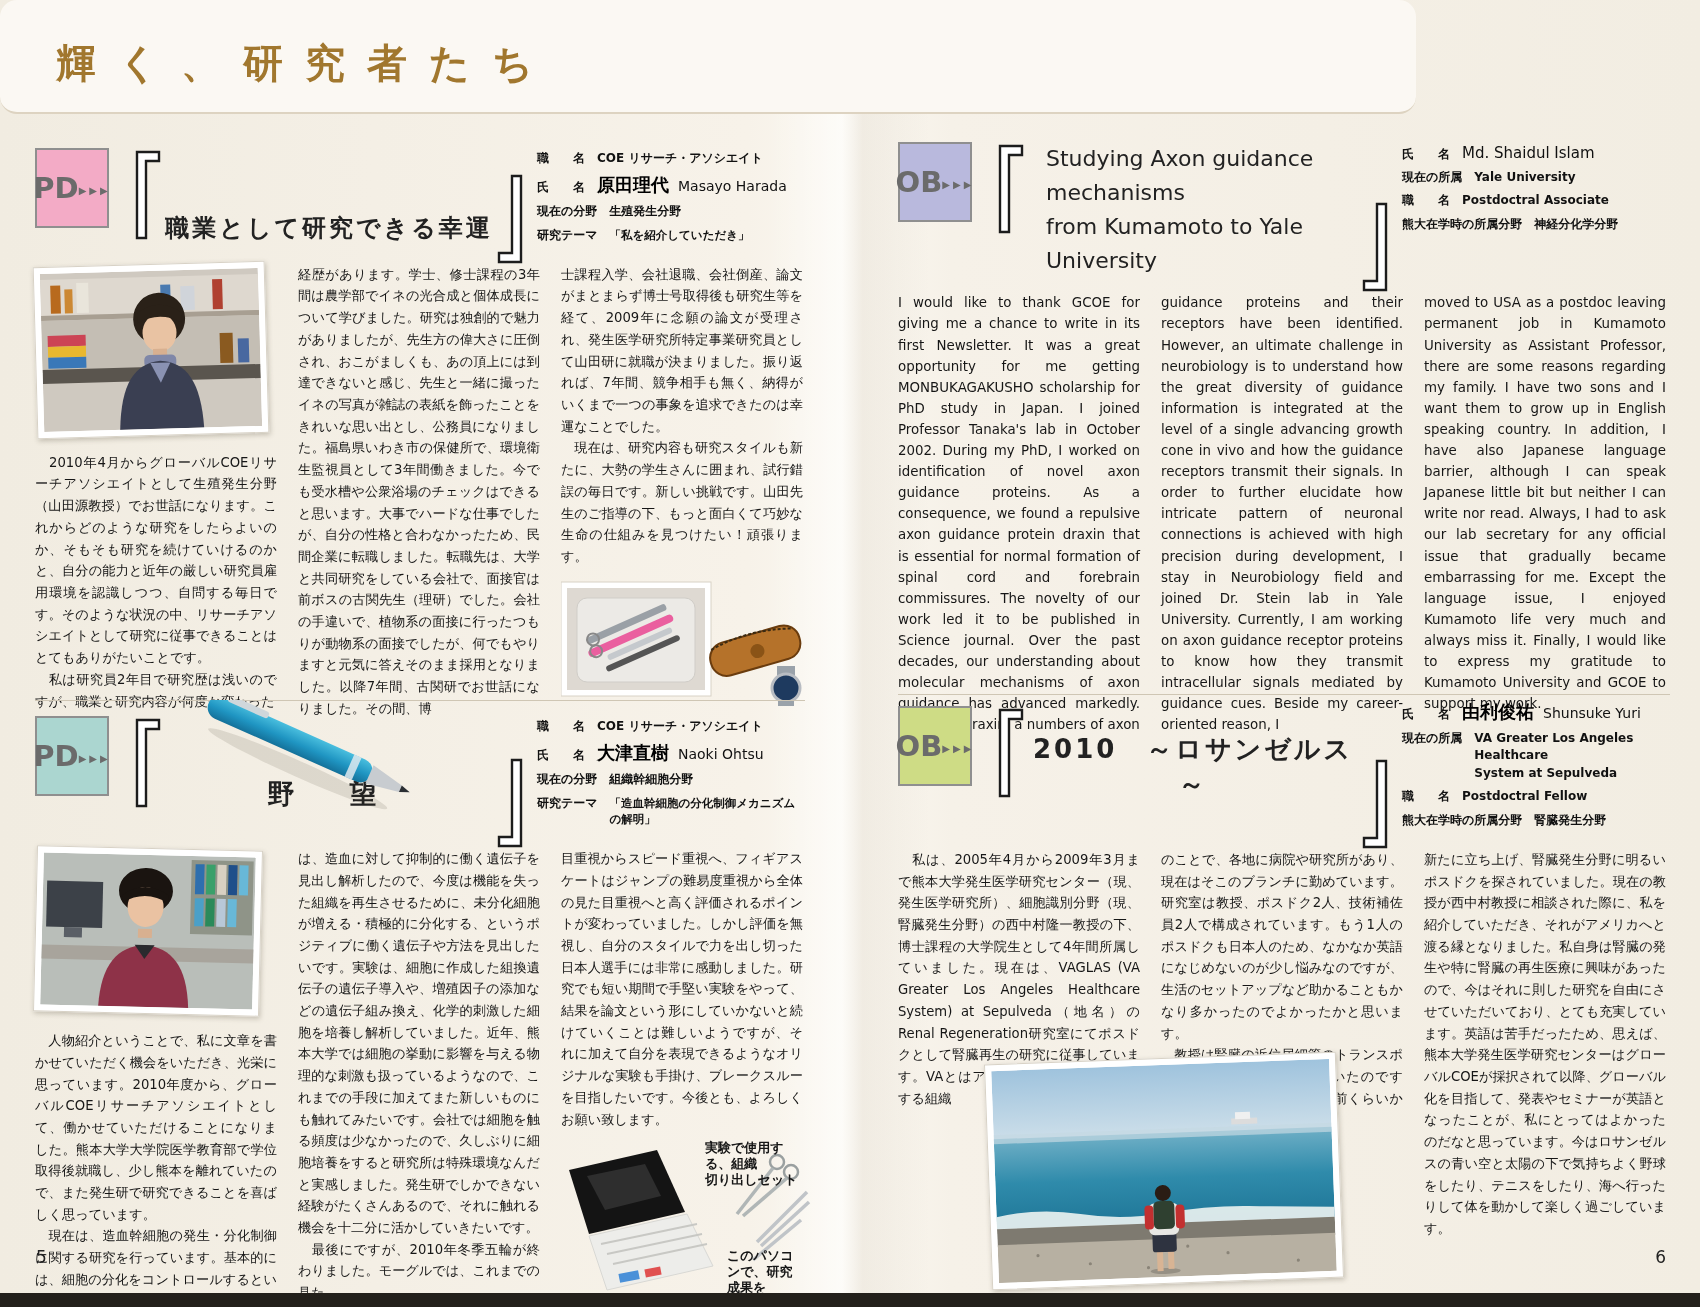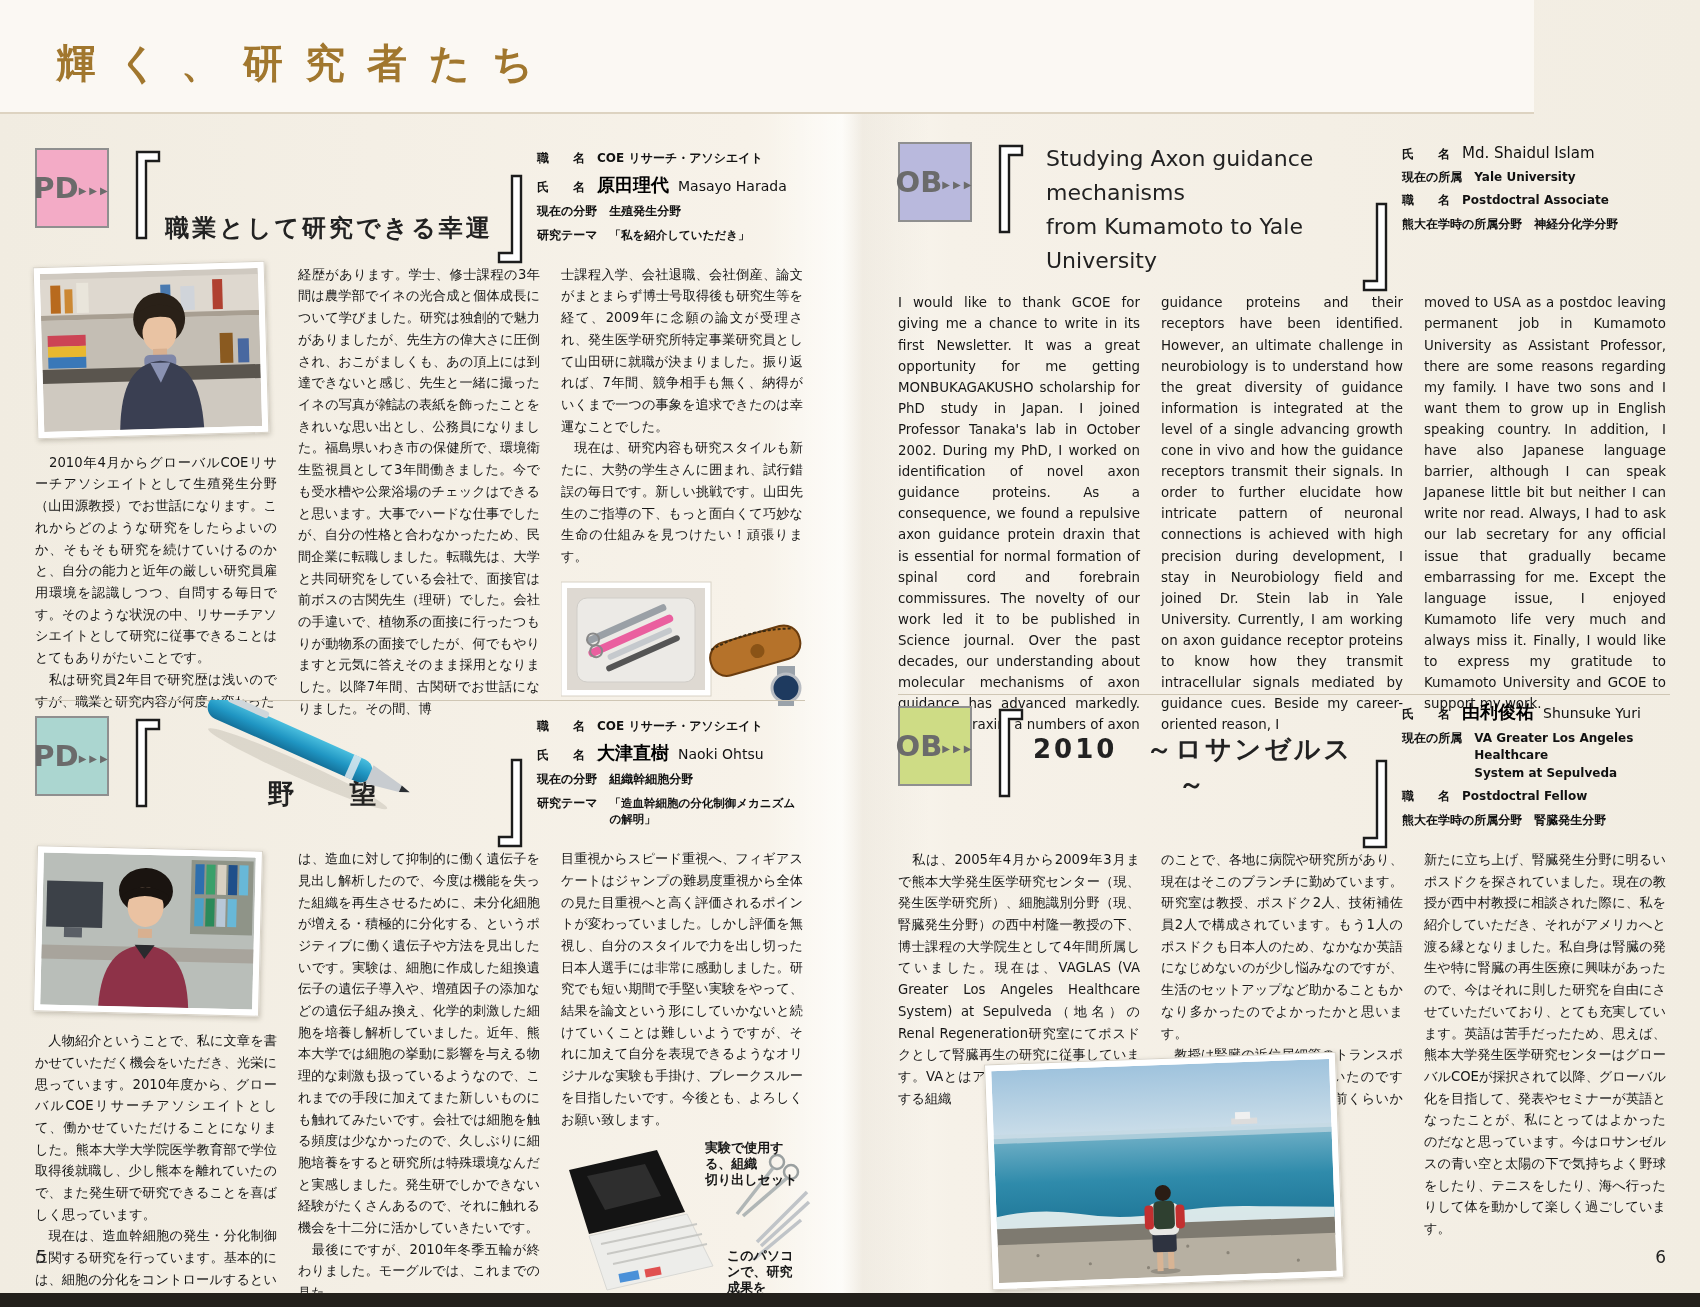--- a/index.html
+++ b/index.html
@@ -4,22 +4,22 @@
 <style>
   html,body{margin:0;padding:0;}
   body{
     width:1700px;height:1307px;position:relative;overflow:hidden;
     font-family:"DejaVu Sans","Liberation Sans",sans-serif;
     background:#f6f1e8;color:#1e1e1e;
   }
   .spread{position:absolute;inset:0;
     background:linear-gradient(to right,#f1ece1 0%,#f7f2e9 44%,#fbf8f1 50%,#f6f1e8 56%,#f2ede2 100%);}
   
-  .top-band{position:absolute;left:0;top:0;width:1534px;height:112px;
-    background:#fbf8f3;border-bottom:2px solid #ddd3c1;}
+  .top-band{position:absolute;left:0;top:0;width:1416px;height:112px;
+    background:#fbf8f3;border-bottom:2px solid #ddd3c1;border-radius:17px;}
   .main-title{position:absolute;left:56px;top:36px;margin:0;
     font-size:40px;font-weight:bold;color:#a1772e;letter-spacing:22px;white-space:nowrap;}
   .gutter{position:absolute;left:770px;top:114px;width:160px;bottom:14px;
     background:linear-gradient(to right,rgba(0,0,0,0) 0%,rgba(255,255,255,.55) 45%,rgba(120,100,70,.08) 58%,rgba(0,0,0,0) 100%);}
   .bottom-bar{position:absolute;left:0;bottom:0;width:1700px;height:14px;background:#23201b;}
   .page-num{position:absolute;bottom:40px;font-size:17px;color:#222;}
   .page-num.pn-left{left:36px;}
   .page-num.pn-right{right:34px;}
   .h-divider{position:absolute;height:1px;background:#cfc6b4;}
 

